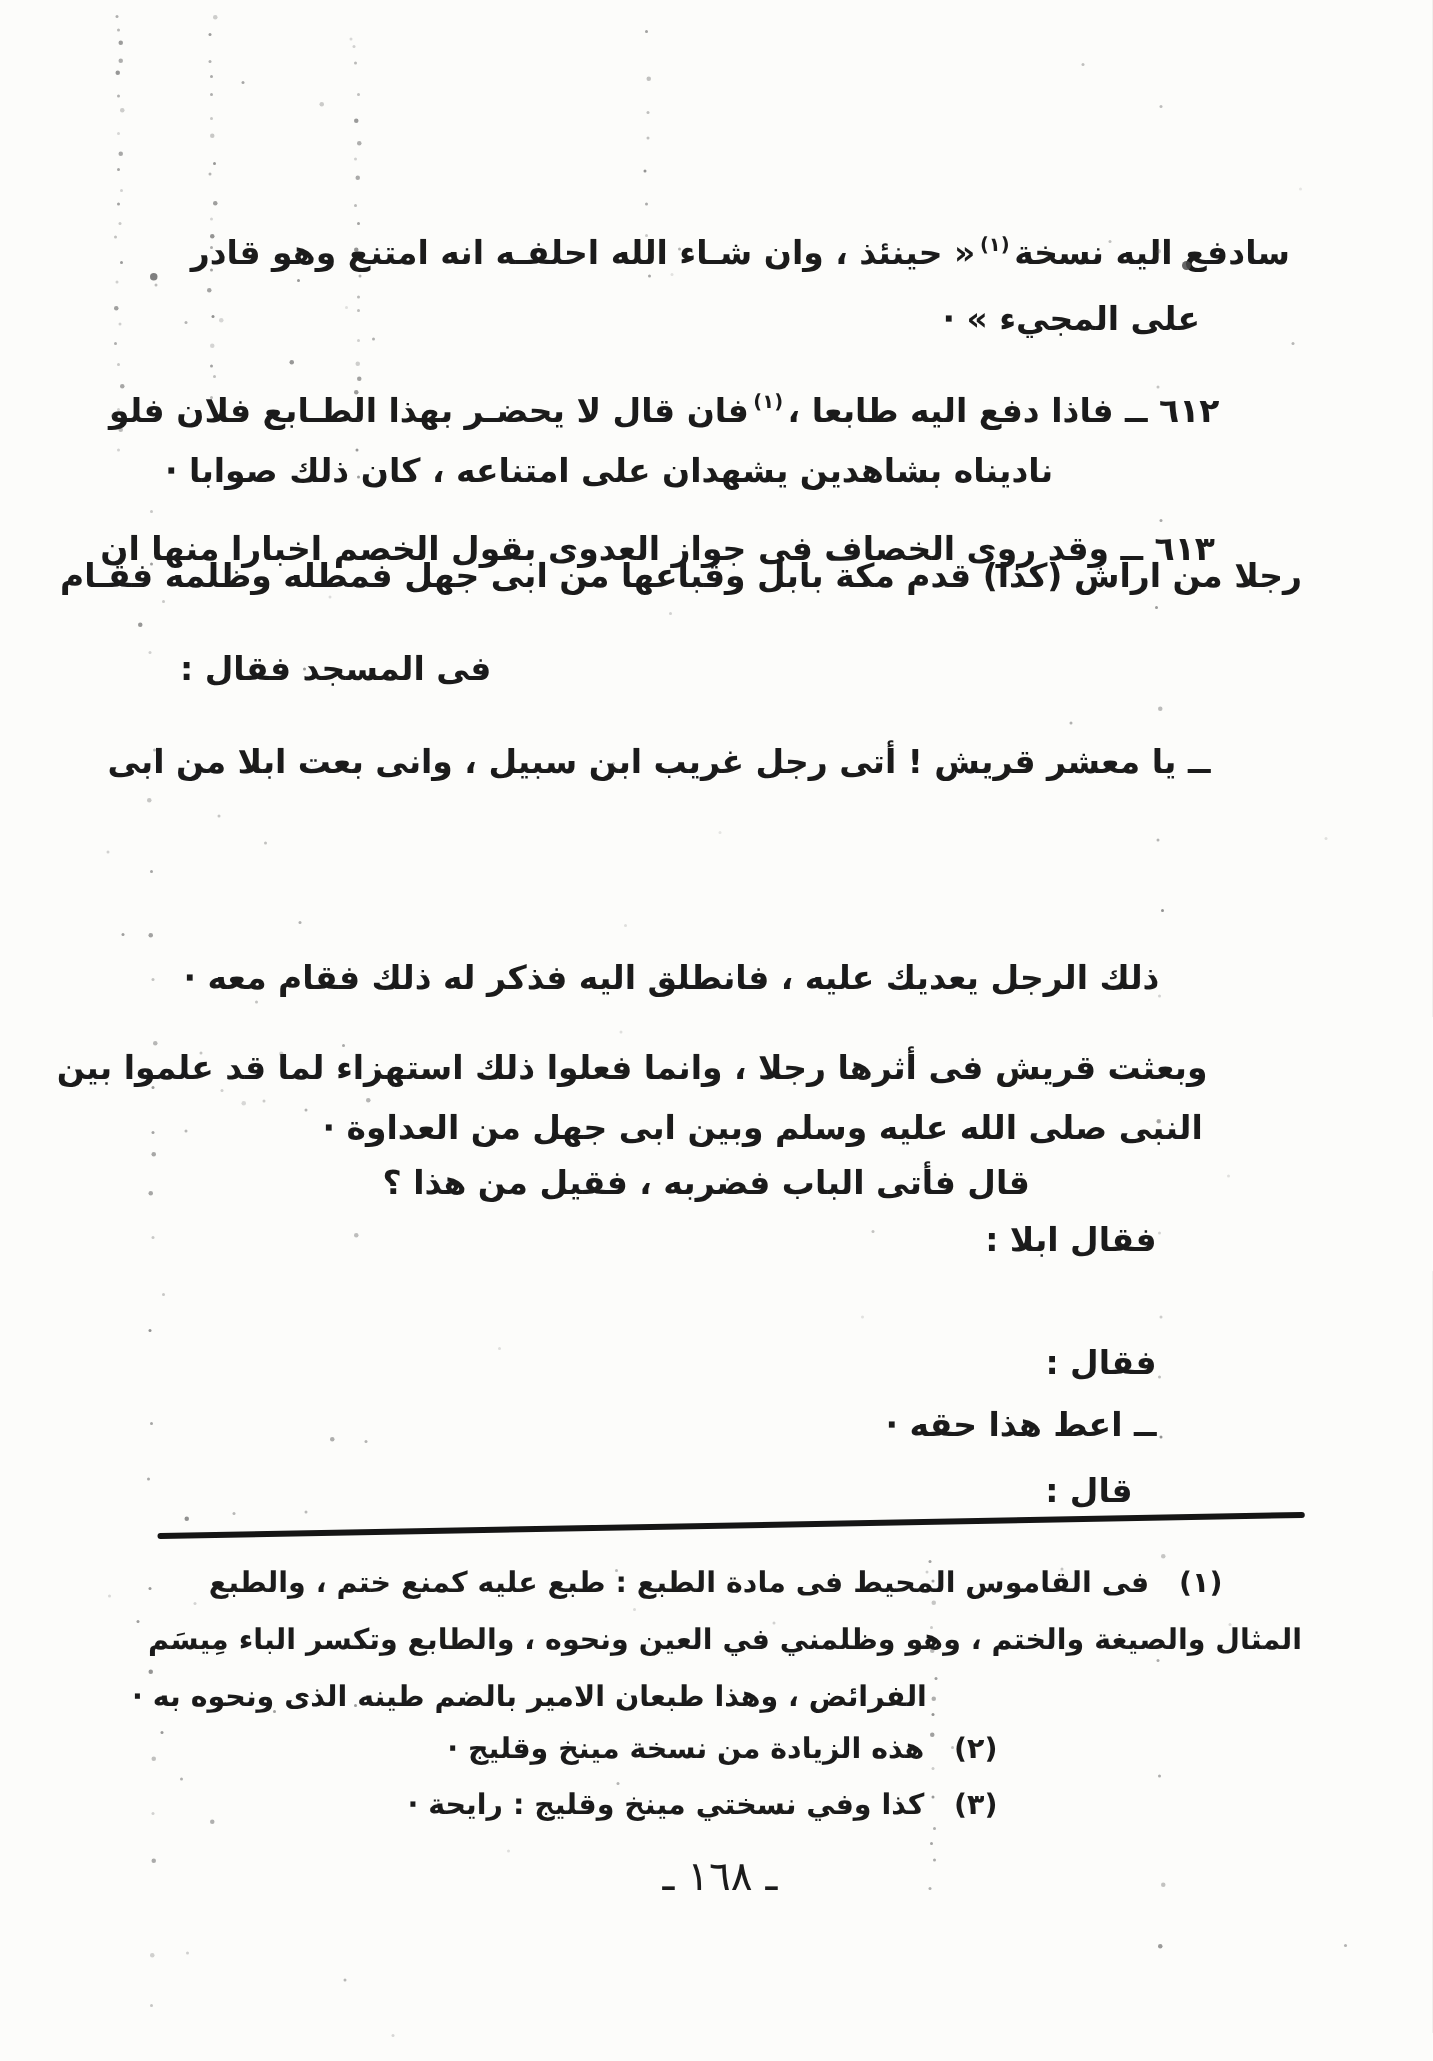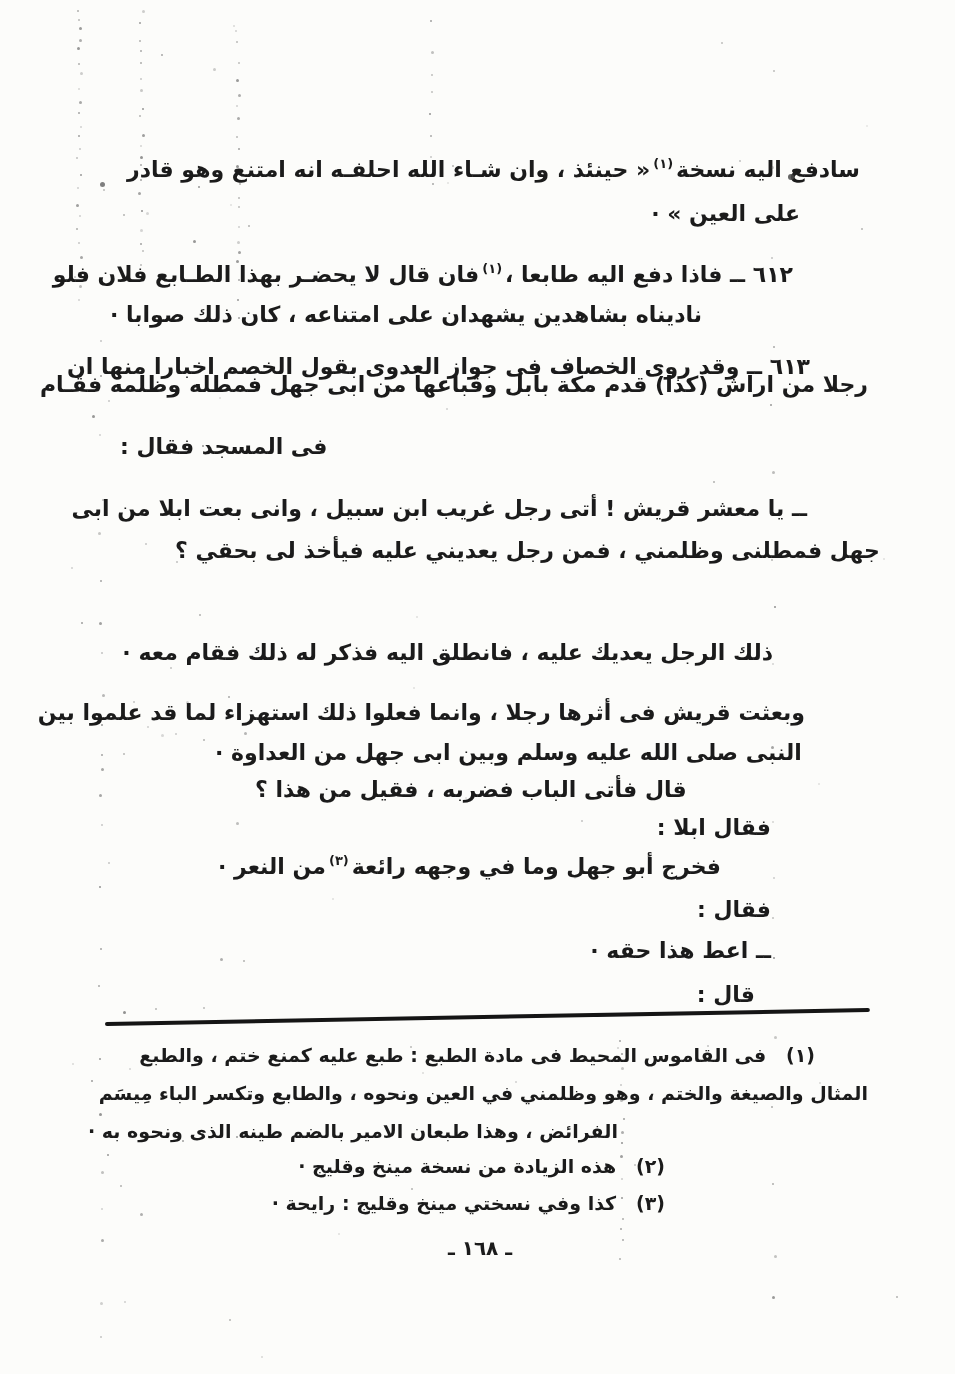--- a/index.html
+++ b/index.html
@@ -36,52 +36,50 @@
     background:#151515;
     transform:rotate(-1.05deg);
     transform-origin:left center;
     border-radius:2px;
   }
   .pageno{
     position:absolute;
     top:1236px;left:385px;width:190px;
     text-align:center;
     direction:rtl;
-    font-size:20px;
-    font-weight:bold;
+    font-size:27px;
+    font-weight:normal;
     letter-spacing:2px;
   }
   .speck{position:absolute;background:#4a4a4a;border-radius:50%;}
 </style>
 </head>
 <body>
 
 <div class="page">
 
   <div class="ln" style="top:156px; right:95px;"><span>سادفع اليه نسخة</span><span class="sup">(١)</span><span>« حينئذ ، وان شـاء الله احلفـه انه امتنع وهو قادر</span></div>
-  <div class="ln" style="top:200px; right:155px;">على العين » ·</div>
-
-  <div class="ln" style="top:261px; right:162px;margin-left:41px;"><span>٦١٢ ــ فاذا دفع اليه طابعا ،</span><span class="sup">(١)</span><span>فان قال لا يحضـر بهذا الطـابع فلان فلو</span></div>
+  <div class="ln" style="top:200px; right:155px;">على المجيء » ·</div>
+
+  <div class="ln" style="top:261px; right:142px;margin-left:41px;"><span>٦١٢ ــ فاذا دفع اليه طابعا ،</span><span class="sup">(١)</span><span>فان قال لا يحضـر بهذا الطـابع فلان فلو</span></div>
   <div class="ln" style="top:301px; left:110px;">ناديناه بشاهدين يشهدان على امتناعه ، كان ذلك صوابا ·</div>
 
   <div class="ln" style="top:353px; right:145px;">٦١٣ ــ وقد روى الخصاف فى جواز العدوى بقول الخصم اخبارا منها ان</div>
   <div class="ln" style="top:371px; right:87px;">رجلا من اراش (كذا) قدم مكة بابل وقباعها من ابى جهل فمطله وظلمه فقـام</div>
   <div class="ln" style="top:433px; left:120px;">فى المسجد فقال :</div>
 
   <div class="ln" style="top:495px; right:148px;">ــ يا معشر قريش ! أتى رجل غريب ابن سبيل ، وانى بعت ابلا من ابى</div>
-  <div class="ln" style="top:537px; left:175px;">جهل فمطلنى وظلمني ، فمن رجل يعديني عليه فيأخذ لى بحقي ؟</div>
 
   <div class="ln" style="top:639px; right:182px;">ذلك الرجل يعديك عليه ، فانطلق اليه فذكر له ذلك فقام معه ·</div>
 
   <div class="ln" style="top:699px; right:150px;">وبعثت قريش فى أثرها رجلا ، وانما فعلوا ذلك استهزاء لما قد علموا بين</div>
   <div class="ln" style="top:739px; left:215px;">النبى صلى الله عليه وسلم وبين ابى جهل من العداوة ·</div>
   <div class="ln" style="top:776px; left:255px;">قال فأتى الباب فضربه ، فقيل من هذا ؟</div>
 
   <div class="ln" style="top:814px; right:184px;">فقال ابلا :</div>
-  <div class="ln" style="top:853px; right:234px;"><span>فخرج أبو جهل وما في وجهه رائعة</span><span class="sup">(٣)</span><span>من النعر ·</span></div>
   <div class="ln" style="top:896px; right:184px;">فقال :</div>
   <div class="ln" style="top:937px; right:184px;">ــ اعط هذا حقه ·</div>
   <div class="ln" style="top:981px; right:200px;">قال :</div>
 
   <div class="fnrule"></div>
 
   <div class="ln fn" style="top:1043px; right:140px;">(١)&nbsp;&nbsp; فى القاموس المحيط فى مادة الطبع : طبع عليه كمنع ختم ، والطبع</div>
   <div class="ln fn" style="top:1081px; right:87px;">المثال والصيغة والختم ، وهو وظلمني في العين ونحوه ، والطابع وتكسر الباء مِيسَم</div>
   <div class="ln fn" style="top:1119px; left:88px;">الفرائض ، وهذا طبعان الامير بالضم طينه الذى ونحوه به ·</div>
   <div class="ln fn" style="top:1154px; right:290px;">(٢)&nbsp;&nbsp; هذه الزيادة من نسخة مينخ وقليج ·</div>

